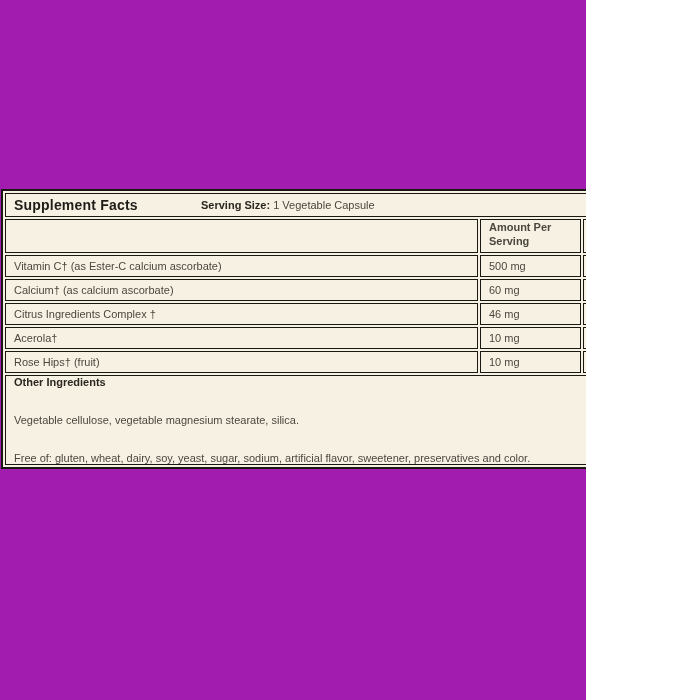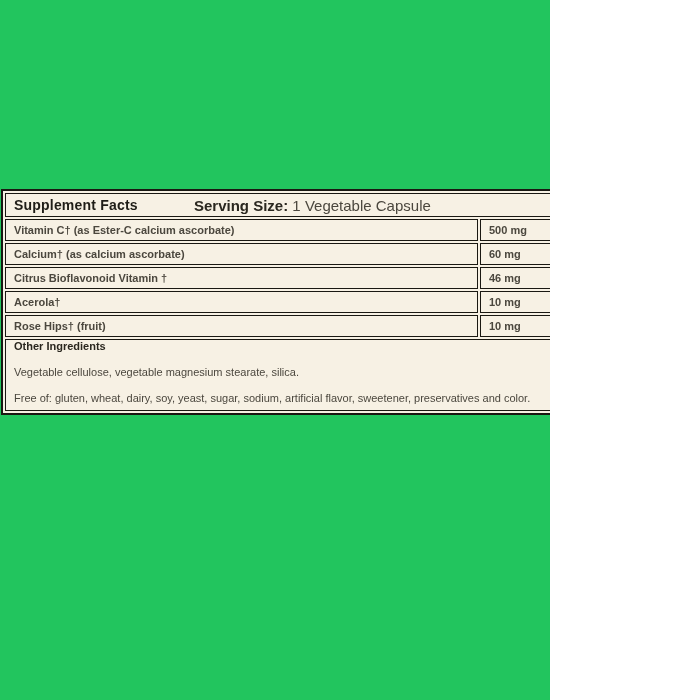--- a/index.html
+++ b/index.html
@@ -8,22 +8,23 @@
     background: #ffffff;
     width: 690px;
     height: 700px;
     font-family: "Liberation Sans", sans-serif;
     -webkit-font-smoothing: antialiased;
   }
   .page {
     position: relative;
     width: 550px;
     height: 700px;
-    background: #22c55e;
+    background: #a21caf;
     overflow: hidden;
+    padding-left: 36px;
   }
   .facts-panel {
     position: absolute;
     left: 1px;
     top: 189px;
     width: 688px;
   }
   table.facts {
     width: 100%;
     border-collapse: separate;
@@ -50,60 +51,59 @@
     vertical-align: middle;
   }
   .title-text {
     font-size: 14px;
     font-weight: bold;
     color: #1f1d17;
     letter-spacing: 0.2px;
   }
   .serving {
     position: absolute;
-    left: 188px;
+    left: 195px;
     top: 50%;
     transform: translateY(-50%);
     white-space: nowrap;
-    font-size: 15px;
+    font-size: 11px;
   }
   .serving .lbl { font-weight: bold; color: #2a271f; }
   .serving .val { color: #4b473e; }
 
   td.colhead {
     height: 32px;
     vertical-align: top;
     padding-top: 4px;
     font-weight: bold;
     color: #2a271f;
     line-height: 14px;
   }
   td.ing-name, td.ing-amount, td.ing-dv {
     height: 20px;
     vertical-align: middle;
-    font-weight: bold;
   }
   td.footnotes-cell {
     height: 32px;
     vertical-align: middle;
     line-height: 15px;
     padding-top: 2px;
     padding-bottom: 3px;
   }
   td.other-cell {
     height: 70px;
     vertical-align: top;
     padding-top: 6px;
     padding-bottom: 6px;
   }
   .oi-heading {
     font-weight: bold;
     color: #2a271f;
   }
-  .oi-line { margin-top: 14px; }
+  .oi-line { margin-top: 26px; }
 </style>
 </head>
 <body>
 
 <div class="page">
   <div class="facts-panel">
     <table class="facts">
       <colgroup>
         <col class="c-name">
           <col class="c-amount">
@@ -111,33 +111,38 @@
       </colgroup>
       <tbody>
 
         <tr>
           <td class="title-cell" colspan="3">
             <span class="title-text">Supplement Facts</span>
             <span class="serving"><span class="lbl">Serving Size:</span><span class="val"> 1 Vegetable Capsule</span></span>
           </td>
         </tr>
 
+        <tr>
+          <td class="colhead"></td>
+          <td class="colhead">Amount Per Serving</td>
+          <td class="colhead">% DV</td>
+        </tr>
 
         <tr>
           <td class="ing-name">Vitamin C† (as Ester-C calcium ascorbate)</td>
           <td class="ing-amount">500 mg</td>
           <td class="ing-dv">833%</td>
         </tr>
         <tr>
           <td class="ing-name">Calcium† (as calcium ascorbate)</td>
           <td class="ing-amount">60 mg</td>
           <td class="ing-dv">6%</td>
         </tr>
         <tr>
-          <td class="ing-name">Citrus Bioflavonoid Vitamin †</td>
+          <td class="ing-name">Citrus Ingredients Complex †</td>
           <td class="ing-amount">46 mg</td>
           <td class="ing-dv">**</td>
         </tr>
         <tr>
           <td class="ing-name">Acerola†</td>
           <td class="ing-amount">10 mg</td>
           <td class="ing-dv">**</td>
         </tr>
         <tr>
           <td class="ing-name">Rose Hips† (fruit)</td>

